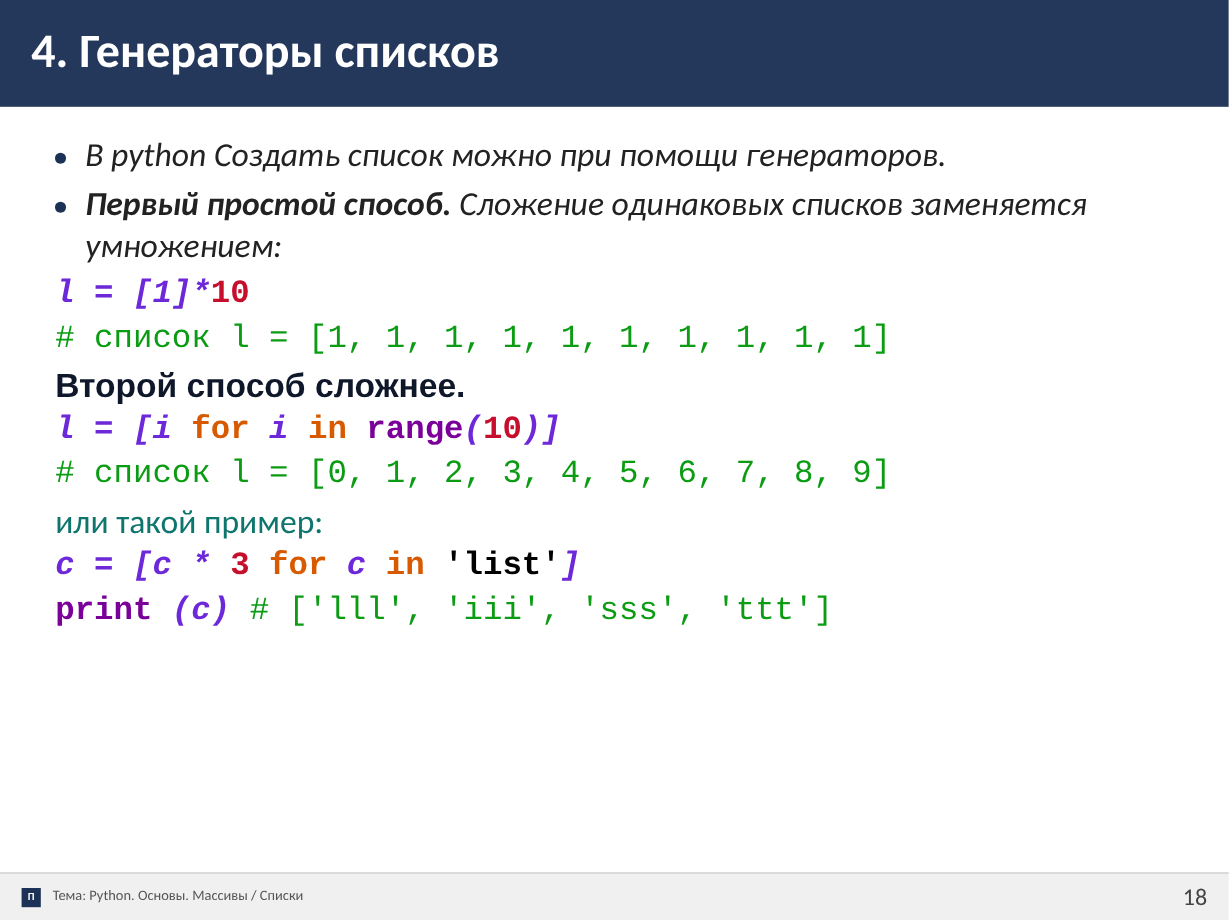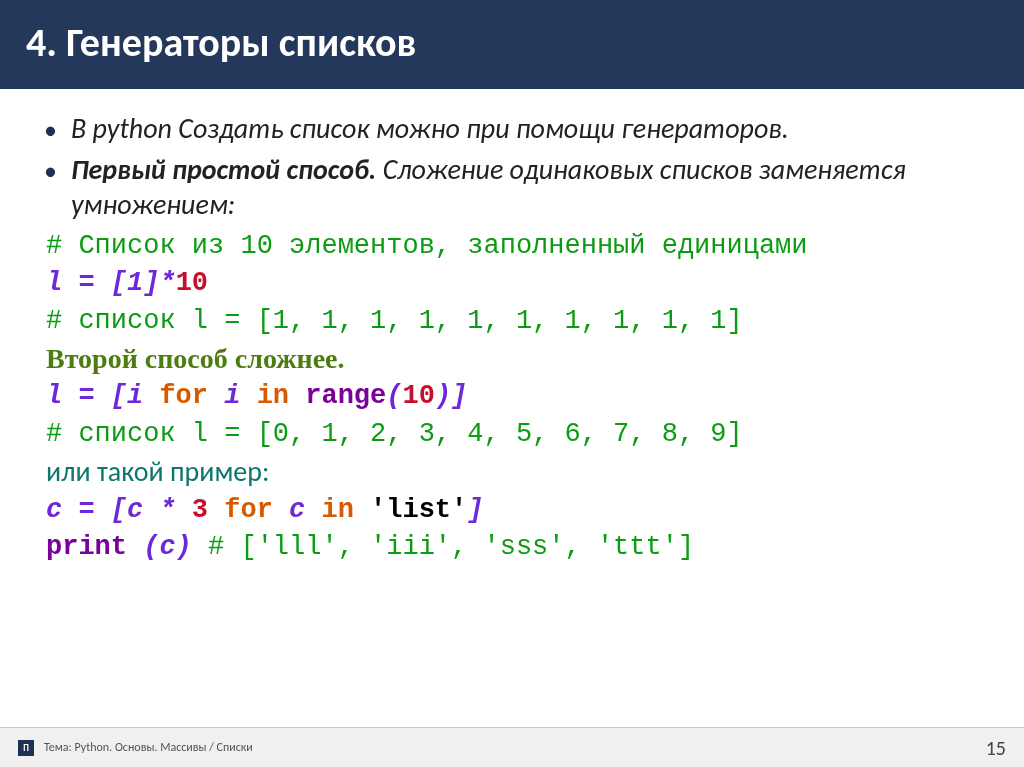--- a/index.html
+++ b/index.html
@@ -42,26 +42,25 @@
     </div>
 
     <div class="bullet-row">
       <span class="dot">•</span>
       <span class="bullet-text">
         <b>Первый простой способ.</b><span> Сложение одинаковых списков заменяется умножением:</span>
       </span>
     </div>
 
     <div class="code">
-      <div class="comment"># Список из 10 элементов, заполненный единицами</div>
       <div>
         <span class="plain-b">l = [1]*</span><span class="kw-red">10</span>
       </div>
       <div class="comment"># список l = [1, 1, 1, 1, 1, 1, 1, 1, 1, 1]</div>
-      <div style="font-family: Liberation Serif, serif; font-weight:700; font-size:28px; color:#4d7c0f;">
+      <div style="font-family: Liberation Sans, sans-serif; font-weight:700; font-size:28px; color:#0f172a;">
         <span>Второй способ сложнее.</span>
       </div>
       <div>
         <span class="plain-b">l = [i </span><span class="kw-orange">for</span><span class="plain-b"> i </span><span class="kw-orange">in</span><span class="plain-b"> </span><span class="kw-purple">range</span><span class="plain-b">(</span><span class="kw-red">10</span><span class="plain-b">)</span><span class="plain-b">]</span>
       </div>
       <div class="comment"># список l = [0, 1, 2, 3, 4, 5, 6, 7, 8, 9]</div>
       <div style="font-family: Calibri, Arial, sans-serif; font-size:28px; color:#0f766e;">
         <span>или такой пример:</span>
       </div>
       <div>
@@ -74,16 +73,16 @@
 
   </div>
 
   <div class="footer">
     <div class="footer-left">
       <span class="footer-icon">П</span>
       <div class="footer-lines">
         <div>Тема: Python. Основы. Массивы / Списки</div>
       </div>
     </div>
-    <div class="page-num">15</div>
+    <div class="page-num">18</div>
   </div>
 
 </div>
 
 </body></html>

